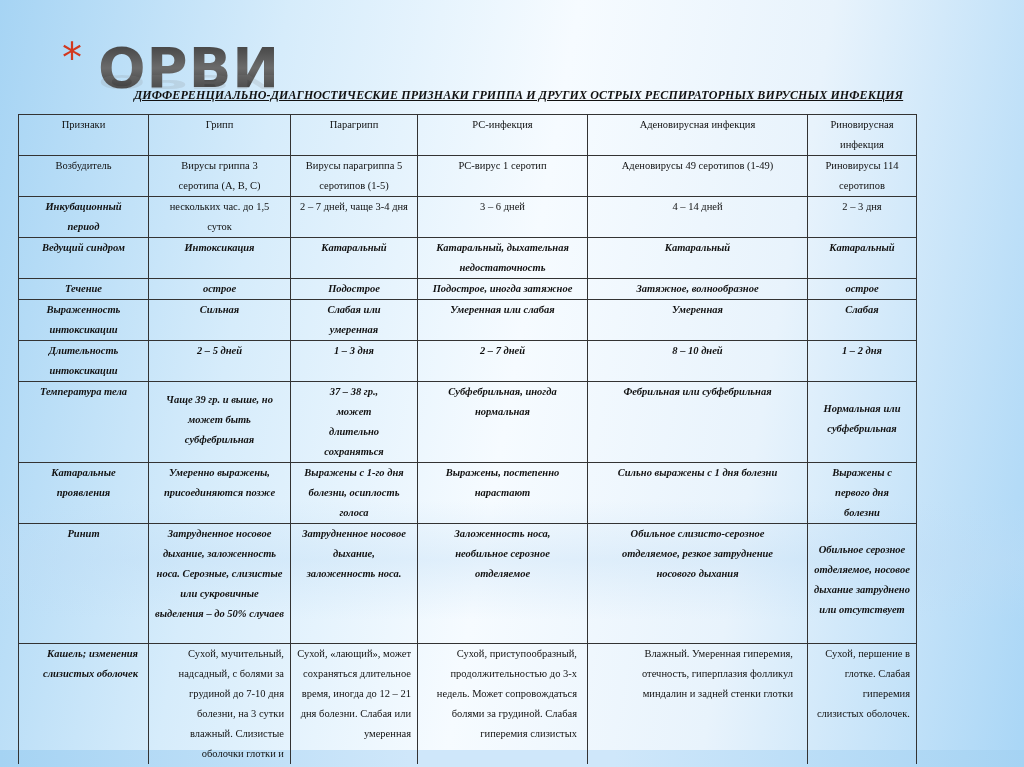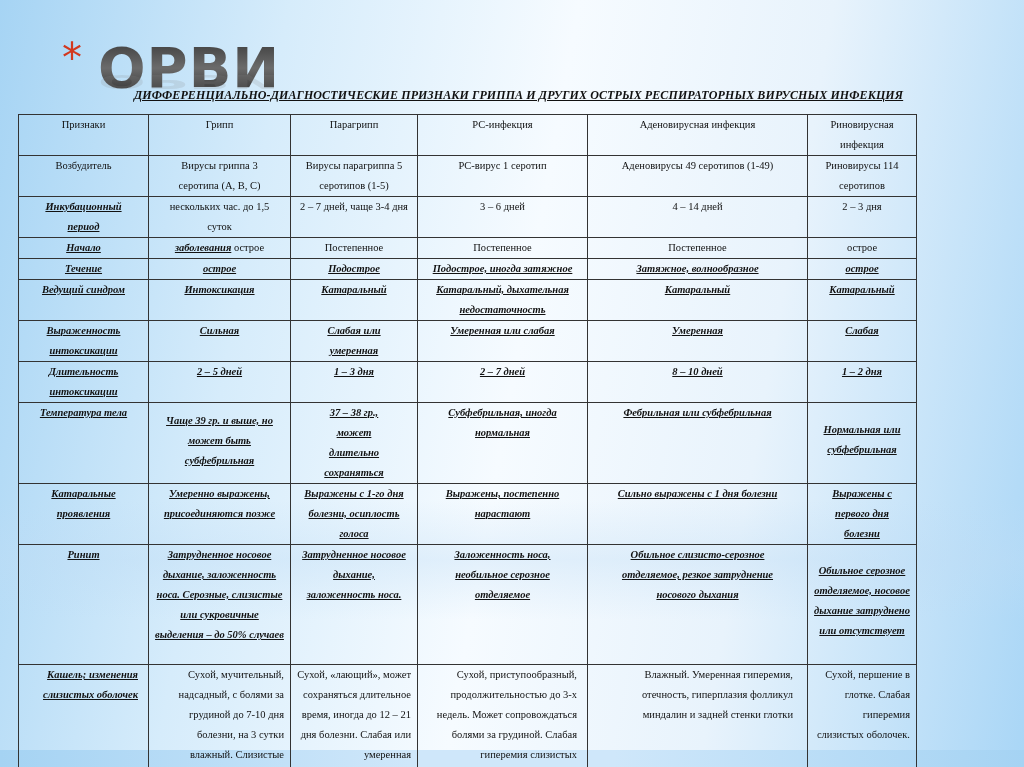--- a/index.html
+++ b/index.html
@@ -42,21 +42,21 @@
   }
   table.main {
     position:absolute; left:18px; top:114px; width:898px;
     border-collapse:collapse; table-layout:fixed;
     font-family:"Liberation Serif", serif; font-size:10.5px; color:#111;
   }
   table.main td {
     border:1.3px solid #333; vertical-align:top; text-align:center;
     padding:0 3px; line-height:20px; overflow:hidden;
   }
-  .u { font-style:italic; font-weight:bold; text-decoration:underline; }
+  .u { font-style:italic; font-weight:bold; }
   tr.last td { border-bottom:none;text-align:right; }
   .left { text-align:right;margin-left:28px; }
 </style>
 </head>
 <body>
 
 <div class="bg-band"></div>
 <div class="bottom-strip"></div>
 
 <div class="title-wrap">
@@ -94,43 +94,35 @@
     <td style="padding:0 10px">Риновирусы 114 серотипов</td>
   </tr>
   <tr style="height:40px">
     <td class="u" style="padding:0 18px">Инкубационный период</td>
     <td class="left" style="padding:0 10px">нескольких час. до 1,5 суток</td>
     <td style="padding:0 8px">2 – 7 дней, чаще 3-4 дня</td>
     <td>3 – 6 дней</td>
     <td>4 – 14 дней</td>
     <td>2 – 3 дня</td>
   </tr>
-  <tr style="height:20px">
-    <td class="u">Начало</td>
-    <td><span class="u">заболевания</span> <span>острое</span></td>
-    <td>Постепенное</td>
-    <td>Постепенное</td>
-    <td>Постепенное</td>
-    <td>острое</td>
+  <tr style="height:40px">
+    <td class="u">Ведущий синдром</td>
+    <td class="u">Интоксикация</td>
+    <td class="u">Катаральный</td>
+    <td class="u" style="padding:0 8px">Катаральный, дыхательная недостаточность</td>
+    <td class="u">Катаральный</td>
+    <td class="u">Катаральный</td>
   </tr>
   <tr style="height:20px">
     <td class="u">Течение</td>
     <td class="u">острое</td>
     <td class="u">Подострое</td>
     <td class="u">Подострое, иногда затяжное</td>
     <td class="u">Затяжное, волнообразное</td>
     <td class="u">острое</td>
-  </tr>
-  <tr style="height:40px">
-    <td class="u">Ведущий синдром</td>
-    <td class="u">Интоксикация</td>
-    <td class="u">Катаральный</td>
-    <td class="u" style="padding:0 8px">Катаральный, дыхательная недостаточность</td>
-    <td class="u">Катаральный</td>
-    <td class="u">Катаральный</td>
   </tr>
   <tr style="height:40px">
     <td class="u" style="padding:0 14px">Выраженность интоксикации</td>
     <td class="u">Сильная</td>
     <td class="u" style="padding:0 22px">Слабая или умеренная</td>
     <td class="u">Умеренная или слабая</td>
     <td class="u">Умеренная</td>
     <td class="u">Слабая</td>
   </tr>
   <tr style="height:40px">

